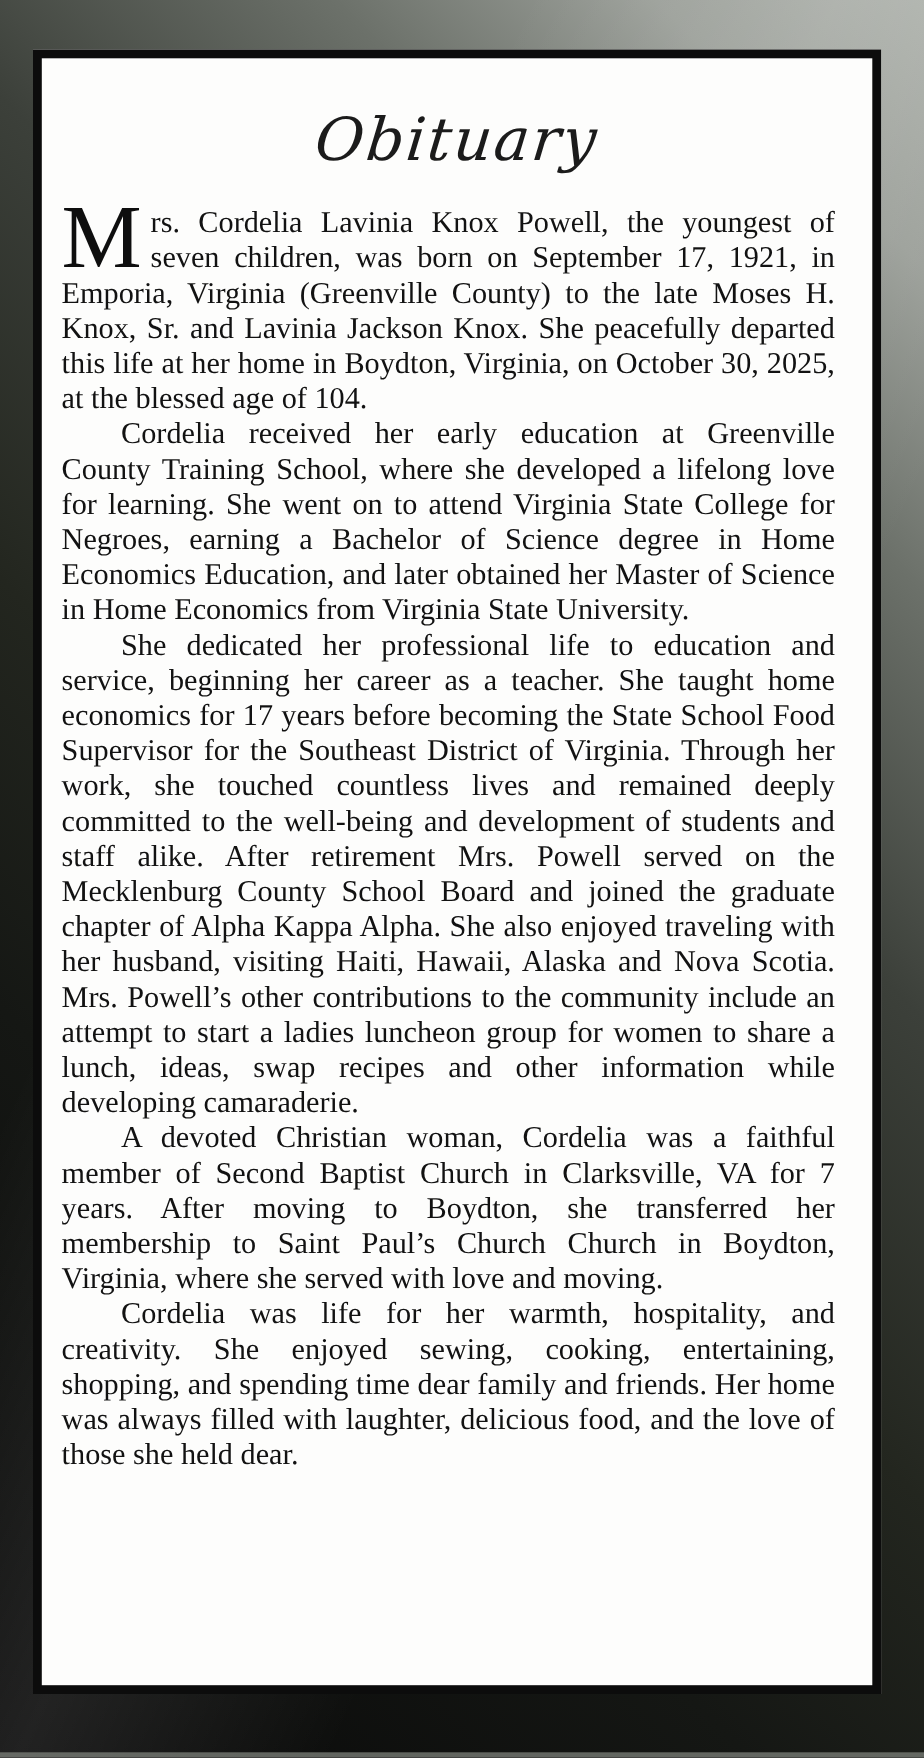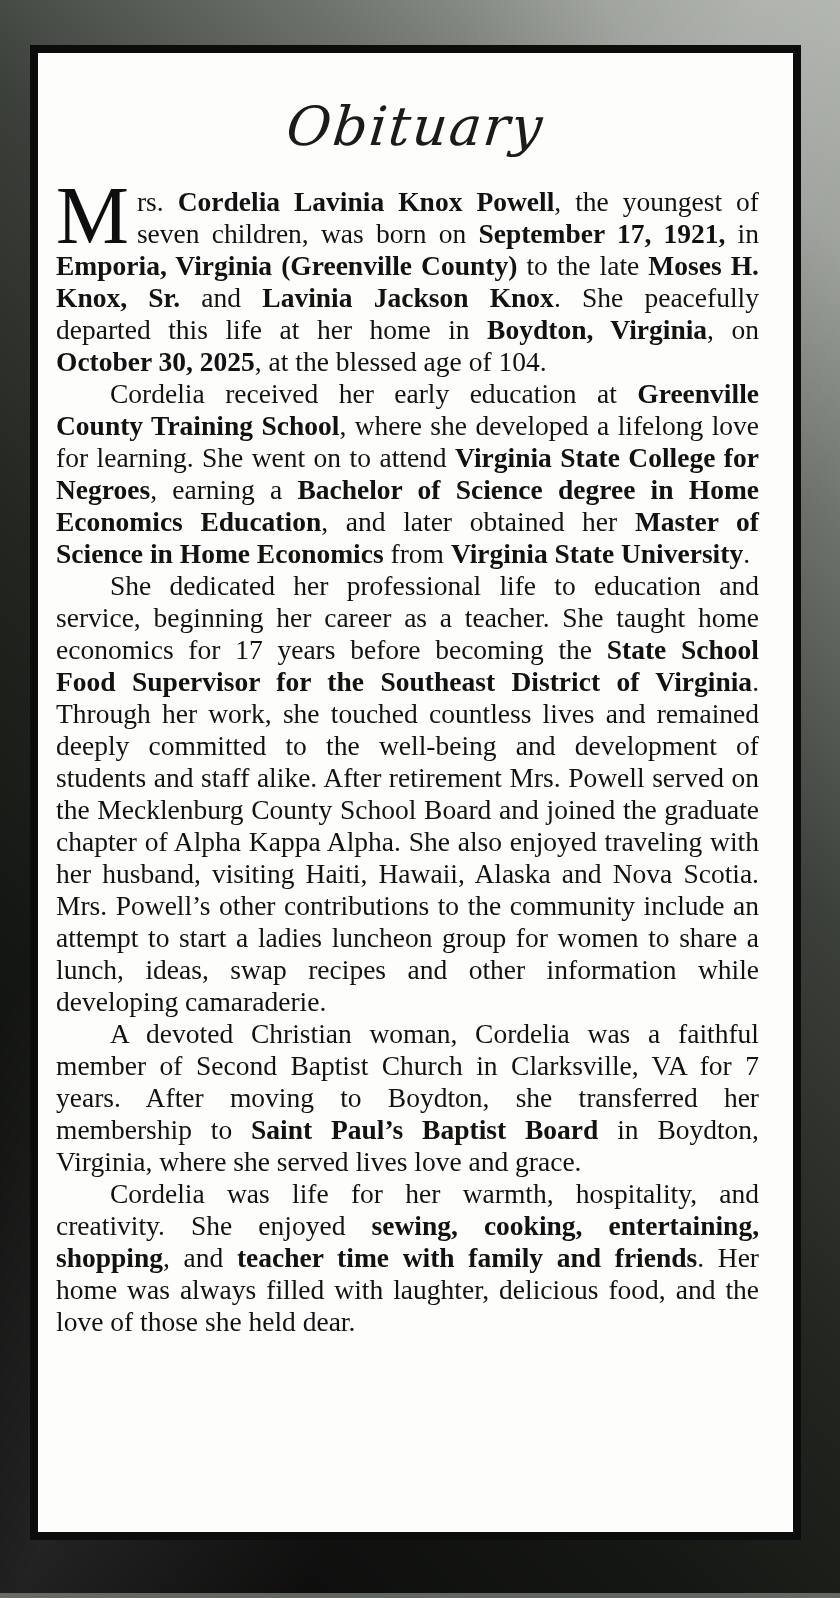--- a/index.html
+++ b/index.html
@@ -79,34 +79,34 @@
     text-indent: 54px;
   }
   .dropcap {
     float: left;
     font-size: 82px;
     line-height: 56px;
     padding: 2px 8px 0 0;
     color: #0e0e0e;
   }
   .b {
-    font-weight: 700;
+    font-weight: 400;
   }
 </style>
 </head>
 <body>
 
 <div class="page">
   <div class="frame-sheen"></div>
   <div class="bottom-edge-strip"></div>
 
   <div class="panel">
     <h1 class="title">Obituary</h1>
 
     <div class="body-text">
         <p class="para"><span class="dropcap">M</span><span>rs. </span><span class="b">Cordelia Lavinia Knox Powell</span><span>, the youngest of seven children, was born on </span><span class="b">September 17, 1921,</span><span> in </span><span class="b">Emporia, Virginia (Greenville County)</span><span> to the late </span><span class="b">Moses H. Knox, Sr.</span><span> and </span><span class="b">Lavinia Jackson Knox</span><span>. She peacefully departed this life at her home in </span><span class="b">Boydton, Virginia</span><span>, on </span><span class="b">October 30, 2025</span><span>, at the blessed age of 104.</span></p>
         <p class="para indented"><span>Cordelia received her early education at </span><span class="b">Greenville County Training School</span><span>, where she developed a lifelong love for learning. She went on to attend </span><span class="b">Virginia State College for Negroes</span><span>, earning a </span><span class="b">Bachelor of Science degree in Home Economics Education</span><span>, and later obtained her </span><span class="b">Master of Science in Home Economics</span><span> from </span><span class="b">Virginia State University</span><span>.</span></p>
         <p class="para indented"><span>She dedicated her professional life to education and service, beginning her career as a teacher.  She taught home economics for 17 years before becoming the </span><span class="b">State School Food Supervisor for the Southeast District of Virginia</span><span>. Through her work, she touched countless lives and remained deeply committed to the well-being and development of students and staff alike. After retirement Mrs. Powell served on the Mecklenburg County School Board and joined the graduate chapter of Alpha Kappa Alpha. She also enjoyed traveling with her husband, visiting Haiti, Hawaii, Alaska and Nova Scotia. Mrs. Powell’s other contributions to the community include an attempt to start a ladies luncheon group for women to share a lunch, ideas, swap recipes and other information while developing camaraderie.</span></p>
-        <p class="para indented"><span>A devoted Christian woman, Cordelia was a faithful member of Second Baptist Church in Clarksville, VA for 7 years. After moving to Boydton, she transferred her membership to </span><span class="b">Saint Paul’s Baptist Board</span><span> in Boydton, Virginia, where she served lives love and grace.</span></p>
-        <p class="para indented"><span>Cordelia was life for her warmth, hospitality, and creativity. She enjoyed </span><span class="b">sewing, cooking, entertaining, shopping</span><span>, and </span><span class="b">teacher time with family and friends</span><span>. Her home was always filled with laughter, delicious food, and the love of those she held dear.</span></p>
+        <p class="para indented"><span>A devoted Christian woman, Cordelia was a faithful member of Second Baptist Church in Clarksville, VA for 7 years. After moving to Boydton, she transferred her membership to </span><span class="b">Saint Paul’s Church Church</span><span> in Boydton, Virginia, where she served with love and moving.</span></p>
+        <p class="para indented"><span>Cordelia was life for her warmth, hospitality, and creativity. She enjoyed </span><span class="b">sewing, cooking, entertaining, shopping</span><span>, and </span><span class="b">spending time dear family and friends</span><span>. Her home was always filled with laughter, delicious food, and the love of those she held dear.</span></p>
       </div>
   </div>
 </div>
 
 </body></html>

